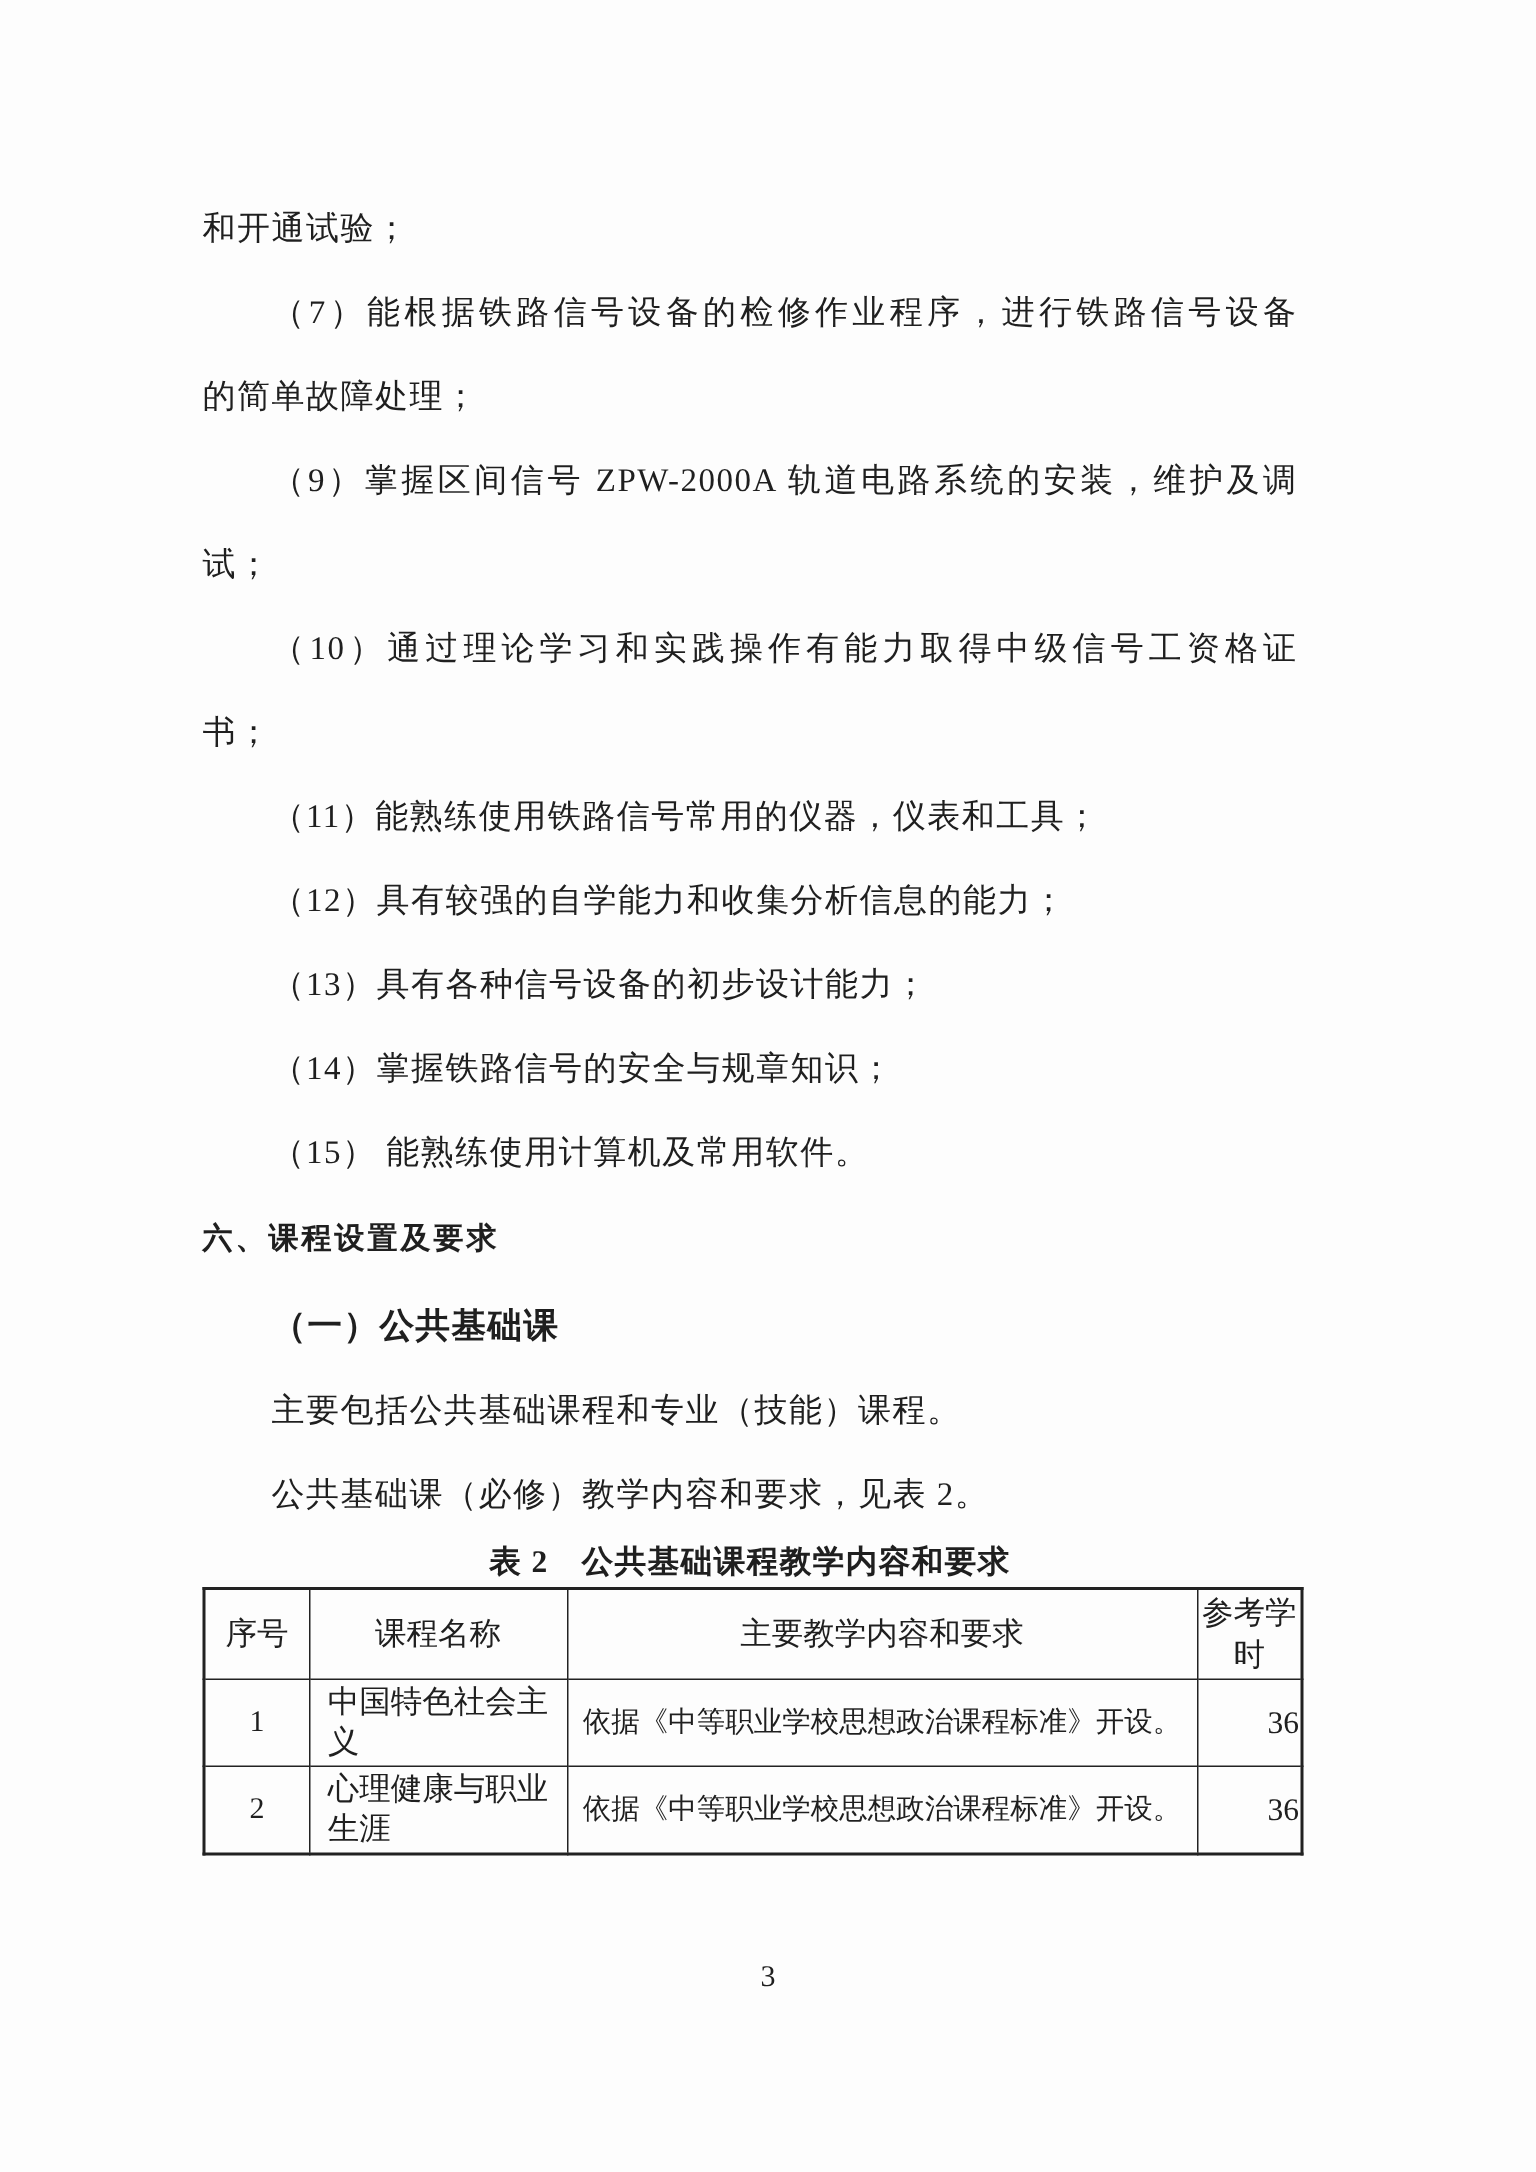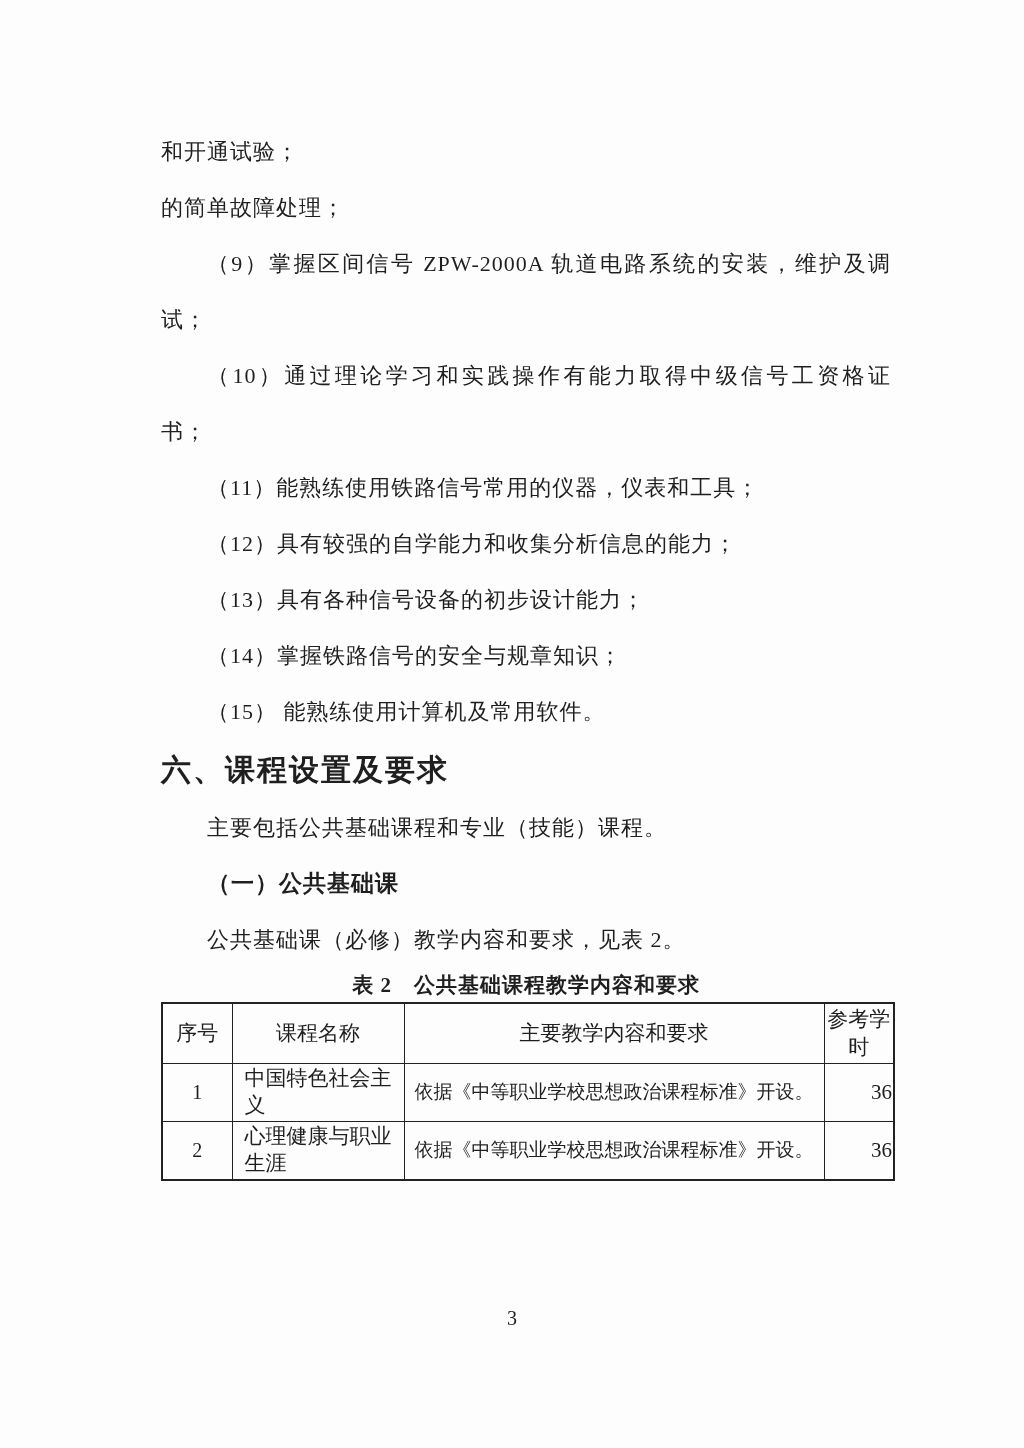--- a/index.html
+++ b/index.html
@@ -12,39 +12,39 @@
     width: 1024px;
     height: 1448px;
     margin: 0 auto;
     background: #fdfdfd;
     color: #1f1f1f;
     font-family: "Liberation Serif", "DejaVu Serif", serif;
     overflow: hidden;
   }
   .content {
     position: absolute;
-    left: 161px;
+    left: 135px;
     top: 124px;
     width: 730px;
   }
   .line {
     font-size: 22px;
     line-height: 56px;
     height: 56px;
     white-space: nowrap;
     letter-spacing: 1px;
   }
   .line.indent { text-indent: 46px; }
   .line.fill {
     white-space: normal;
     text-align: justify;
     text-align-last: justify;
   }
   .section-heading {
-    font-size: 30px;
+    font-size: 20px;
     font-weight: bold;
     line-height: 60px;
     height: 60px;
     letter-spacing: 2px;
   }
   .subhead {
     font-weight: bold;
     font-size: 23px;
   }
   .table-caption {
@@ -108,35 +108,36 @@
     line-height: 28px;
   }
 </style>
 </head>
 <body>
 
 <div class="page">
   <div class="content">
 
     <div class="line">和开通试验；</div>
+    <div class="line indent fill">（7）能根据铁路信号设备的检修作业程序，进行铁路信号设备</div>
     <div class="line">的简单故障处理；</div>
     <div class="line indent fill">（9）掌握区间信号 ZPW-2000A 轨道电路系统的安装，维护及调</div>
     <div class="line">试；</div>
     <div class="line indent fill">（10）通过理论学习和实践操作有能力取得中级信号工资格证</div>
     <div class="line">书；</div>
     <div class="line indent">（11）能熟练使用铁路信号常用的仪器，仪表和工具；</div>
     <div class="line indent">（12）具有较强的自学能力和收集分析信息的能力；</div>
     <div class="line indent">（13）具有各种信号设备的初步设计能力；</div>
     <div class="line indent">（14）掌握铁路信号的安全与规章知识；</div>
     <div class="line indent">（15） 能熟练使用计算机及常用软件。</div>
 
     <div class="section-heading">六、课程设置及要求</div>
 
+    <div class="line indent subhead">（一）公共基础课</div>
     <div class="line indent">主要包括公共基础课程和专业（技能）课程。</div>
-    <div class="line indent subhead">（一）公共基础课</div>
     <div class="line indent">公共基础课（必修）教学内容和要求，见表 2。</div>
 
     <div class="table-caption">
       <span>表 2</span>
       <span>公共基础课程教学内容和要求</span>
     </div>
 
     <table class="course-table">
       <colgroup>
         <col style="width:70px">

